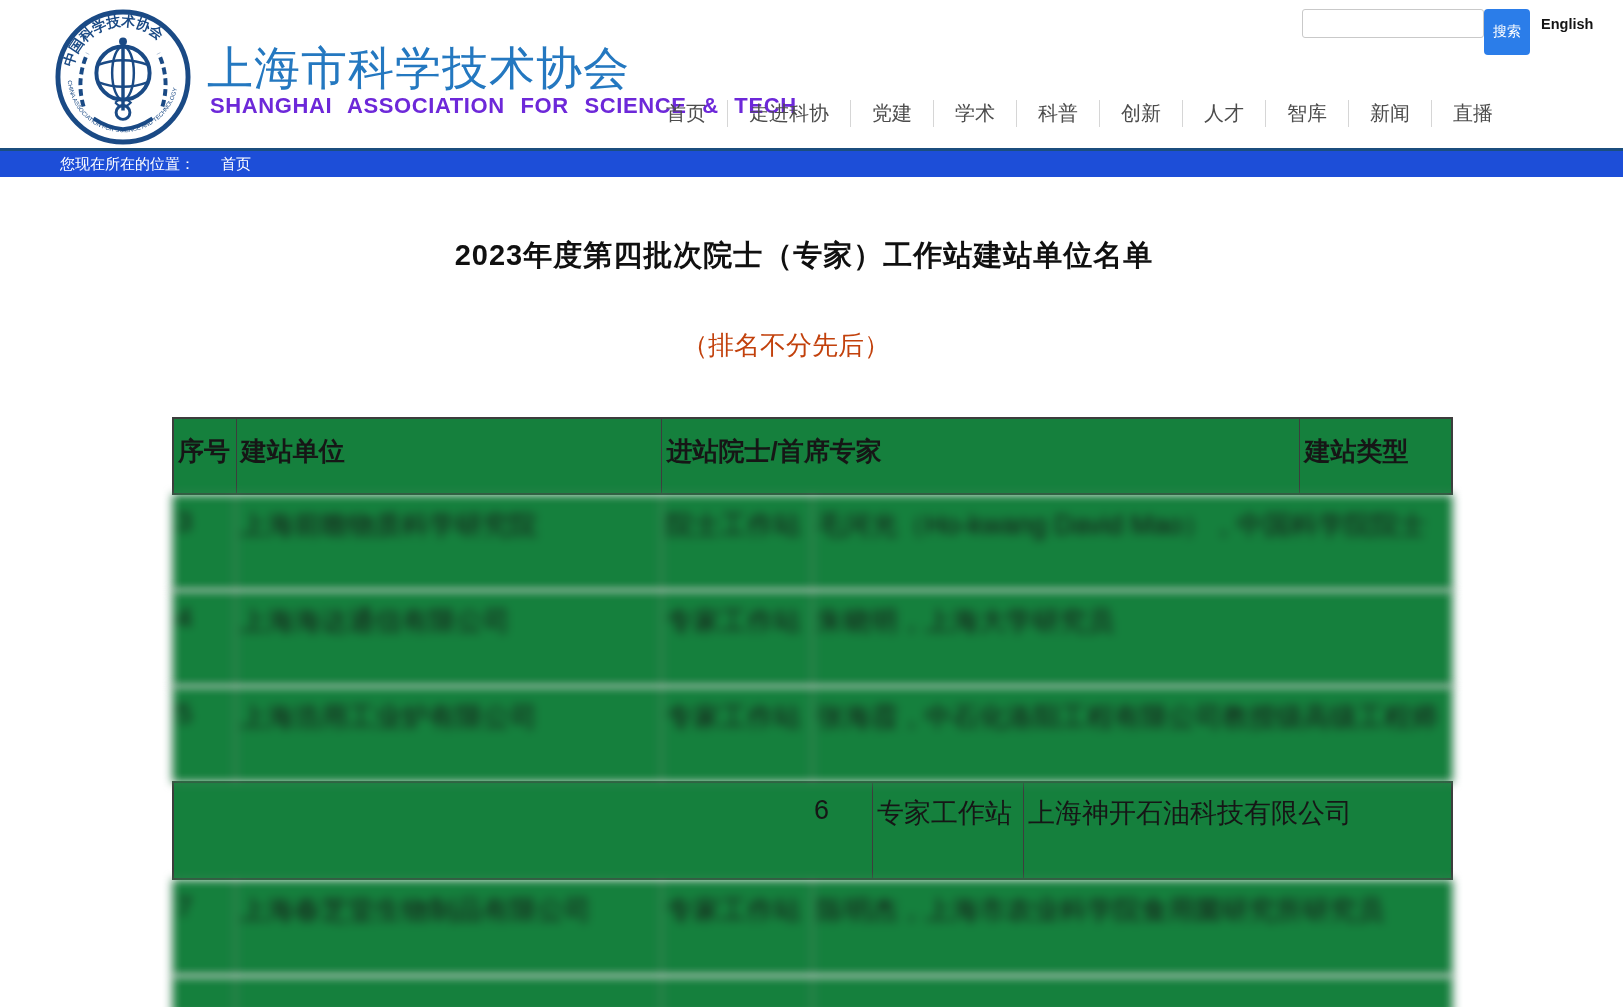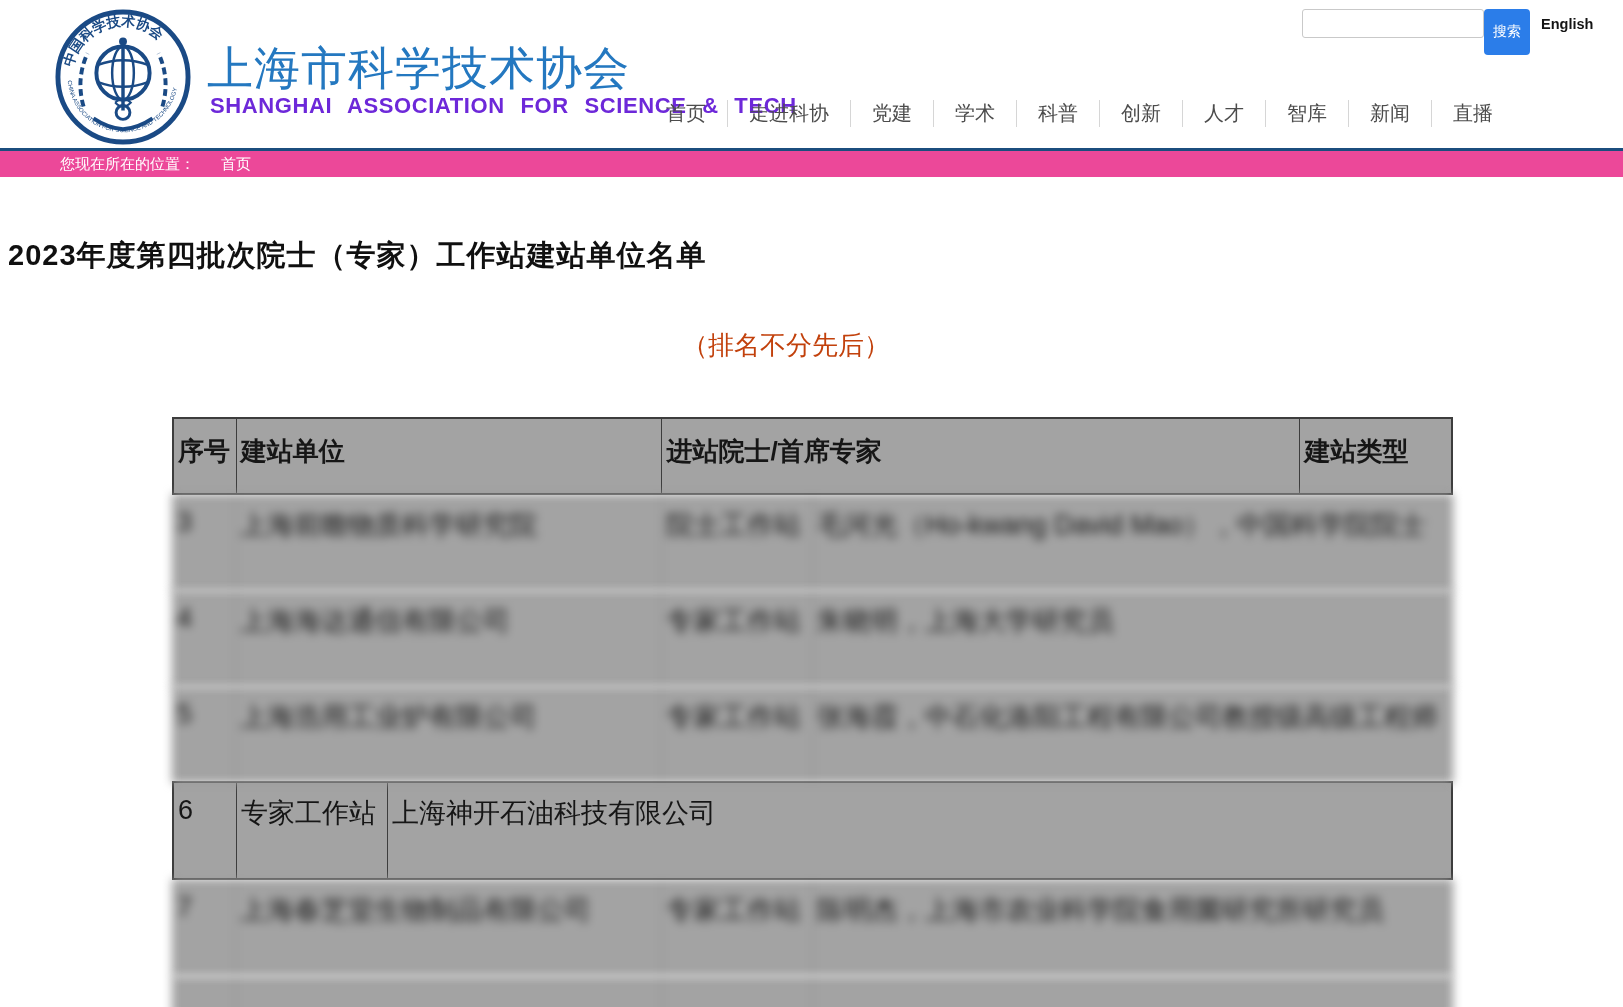--- a/index.html
+++ b/index.html
@@ -36,39 +36,40 @@
     position:absolute;left:645px;top:97px;height:32px;
     display:flex;align-items:center;white-space:nowrap;
   }
   .nav-item{
     font-size:20px;color:#4c4c4c;padding:0 21px;cursor:pointer;
   }
   .nav-sep{width:1px;height:27px;background:#d6d6d6;}
   
   .crumb-bar{
     position:absolute;left:0;top:148px;width:100%;height:29px;
-    background:#ec4899;border-top:3px solid #1b4e7e;box-sizing:border-box;
+    background:#1d4ed8;border-top:3px solid #1b4e7e;box-sizing:border-box;
     display:flex;align-items:center;color:#ffffff;font-size:15px;
   }
   .crumb-label{margin-left:60px;}
   .crumb-home{margin-left:26px;cursor:pointer;color:#ffffff;}
   
   .doc-title{
-    position:absolute;left:8px;top:236px;width:1572px;
+    position:absolute;left:18px;top:236px;width:1572px;text-align:center;
     font-size:29px;font-weight:bold;color:#101010;letter-spacing:1px;
   }
   .doc-subtitle{
     position:absolute;left:0;top:328px;width:1572px;text-align:center;
     font-size:26px;color:#c2410c;
   }
   
   .tbl{position:absolute;left:172px;top:417px;width:1281px;}
   .t-row{
-    display:flex;background:#a3a3a3;box-sizing:border-box;
+    display:flex;background:#15803d;box-sizing:border-box;
     border:1px solid #8a8a8a;
+    justify-content:flex-end;
   }
   .t-row .c{
     box-sizing:border-box;padding:12px 2px 0 4px;
     font-size:27px;color:#161616;white-space:nowrap;overflow:visible;
     border-right:1px solid #8a8a8a;
   }
   .t-row .c:last-child{border-right:none;}
   .c1{width:63px;}
   .c2{width:427px;}
   .c3{width:151px;}

